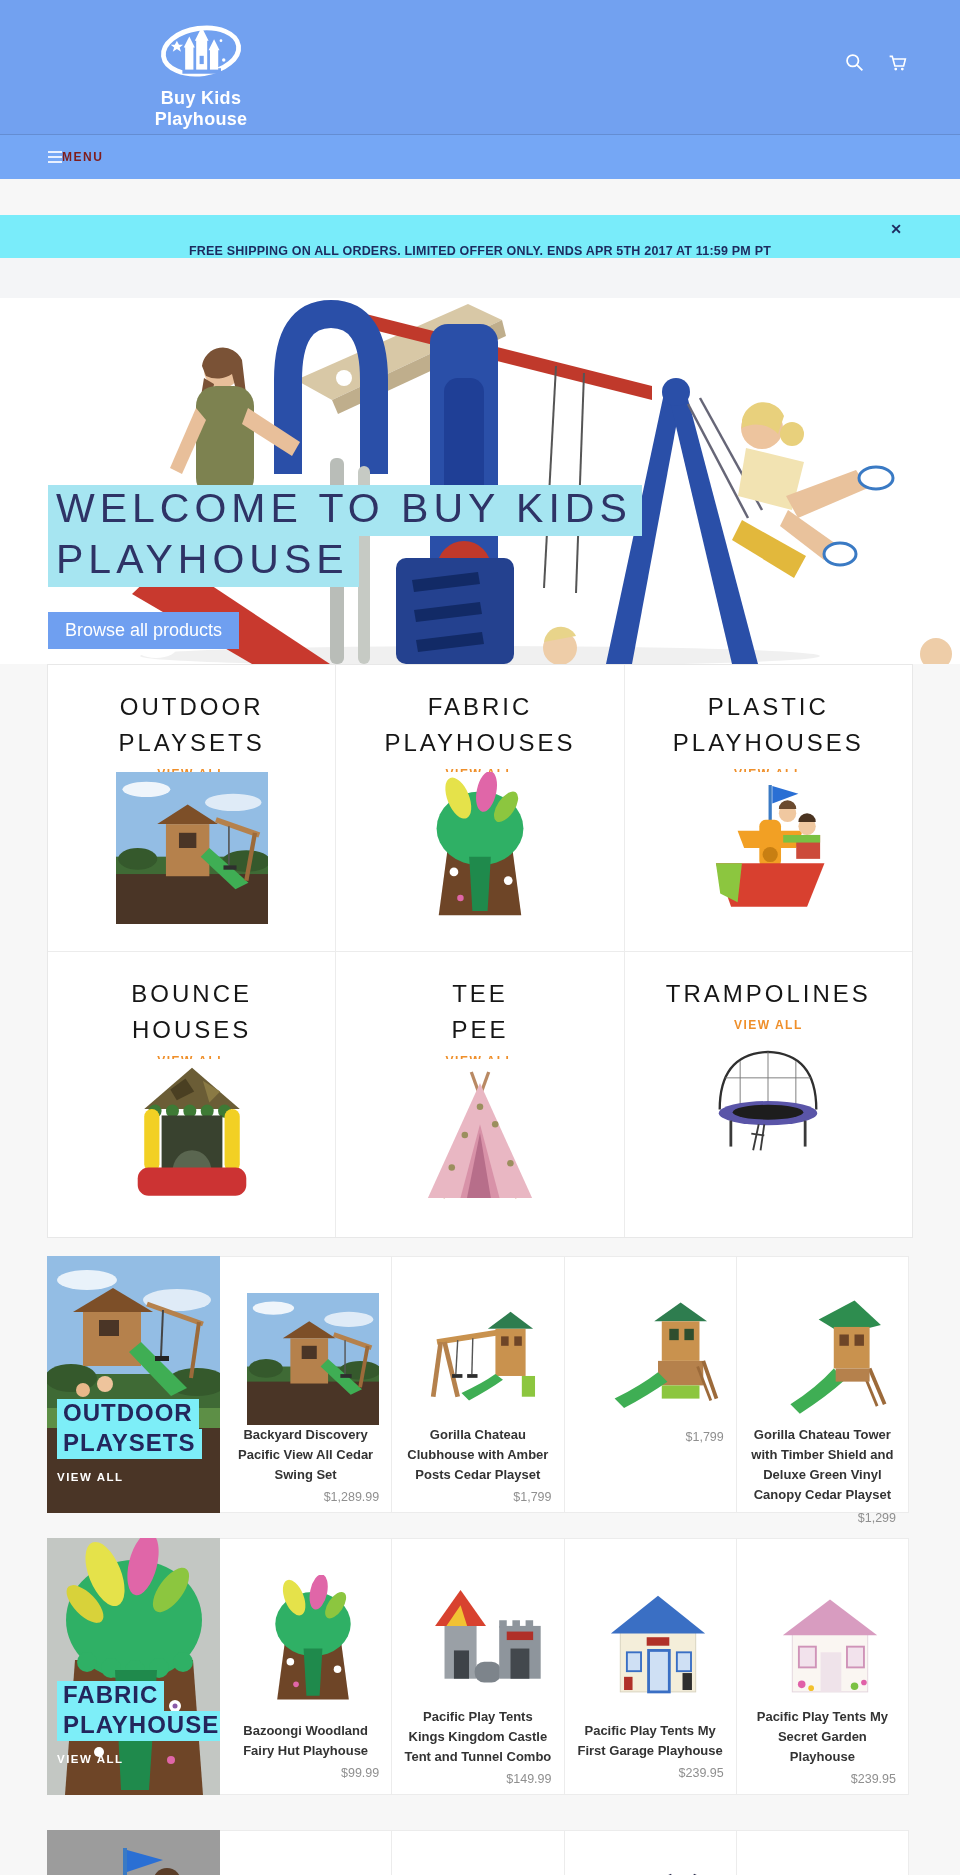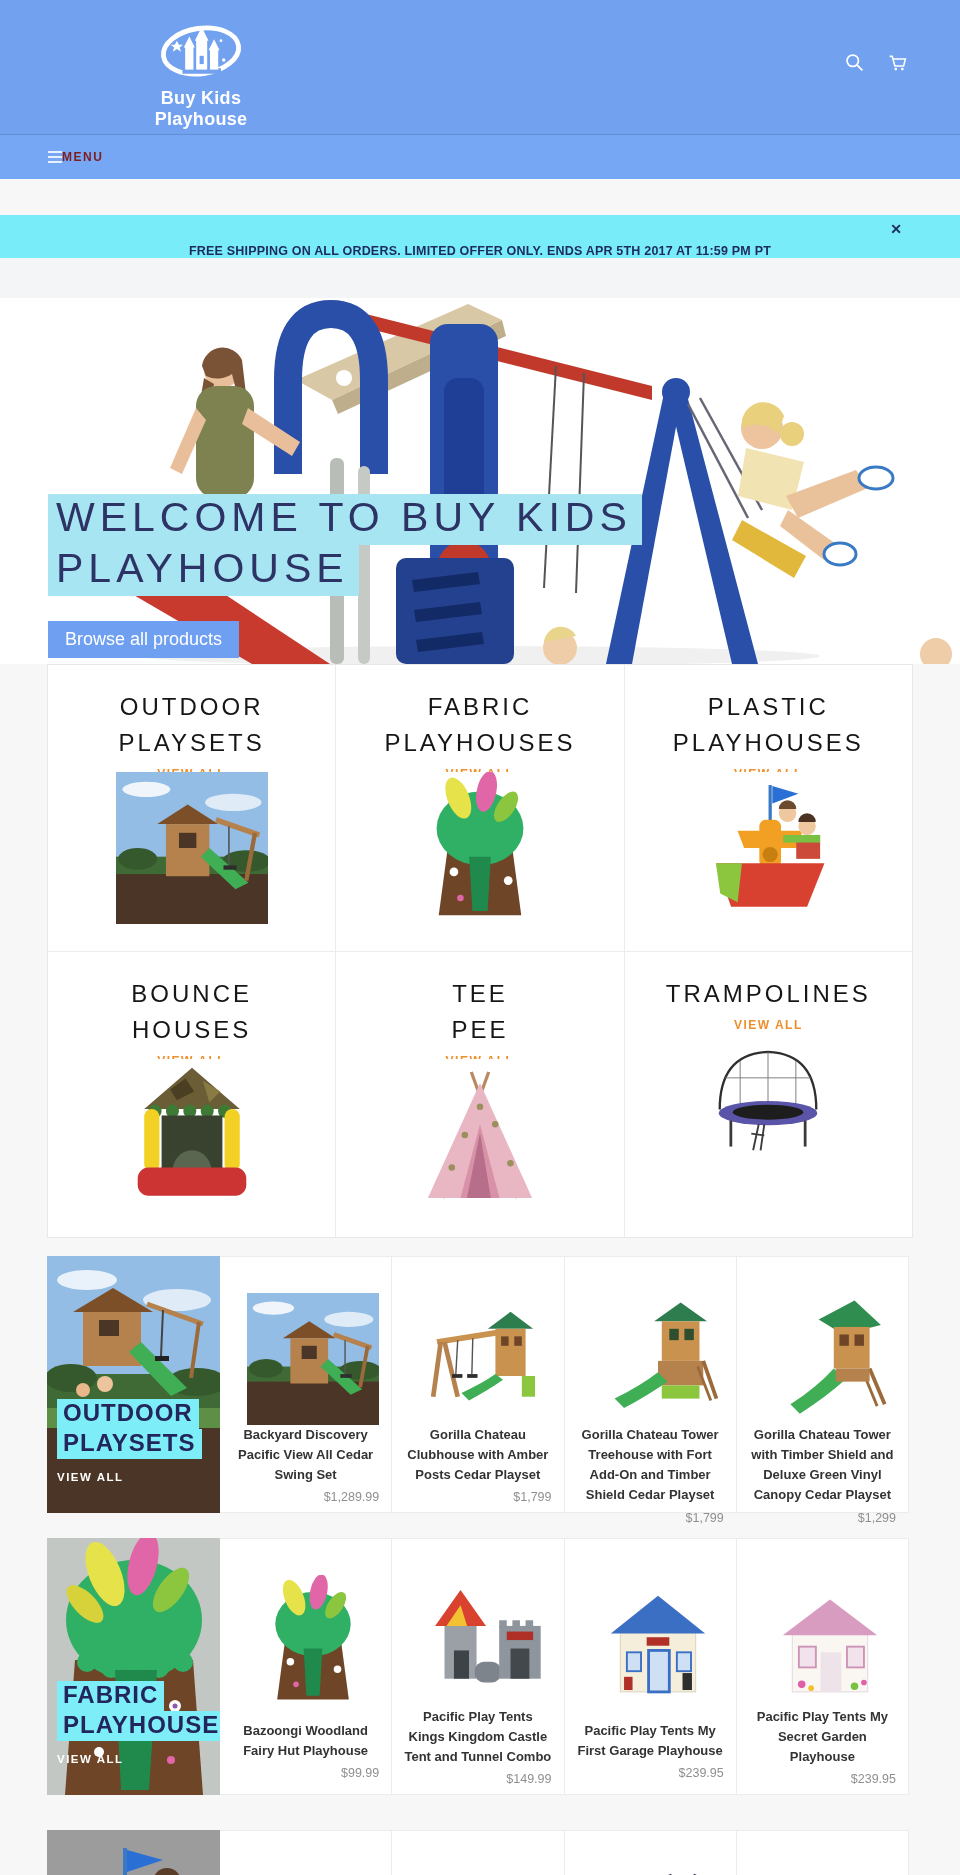--- a/index.html
+++ b/index.html
@@ -22,21 +22,21 @@
 
   .announce { height:43px; background:#79ecfa; position:relative;
               display:flex; align-items:flex-end; justify-content:center;margin-top:36px; }
   .announce-text { color:#1d2a5e; font-size:12.5px; font-weight:bold; letter-spacing:.2px; }
   .announce-close { position:absolute; right:58px; top:7px; color:#1d2a5e; font-size:14px;
                     font-weight:bold; cursor:pointer; line-height:1; }
 
   
   .hero { position:relative; height:406px; background:#fff; overflow:hidden; }
   .hero-img { position:absolute; inset:0; width:960px; height:406px; }
-  .hero-overlay { position:absolute; left:48px; top:236px; width:700px; }
+  .hero-overlay { position:absolute; left:48px; top:227px; width:700px; }
   .hero-line { display:table; background:#a6e5f1; color:#2e3366; font-size:41px;
                letter-spacing:5px; padding:3px 10px 7px 8px; line-height:1.0; }
   .hero-cta { display:inline-block; margin-top:7px; background:#6f9ff0; color:#fff;
               font-size:18px; padding:8px 17px; cursor:pointer; }
 
   
   .container { width:866px; margin:0 auto; }
 
   
   .cat-section { background:#fff; border:1px solid #e8e8e8; }
@@ -554,21 +554,20 @@
     <svg class="pimg" viewBox="0 0 140 140">
         <use href="#s-gorilla1"></use>
       </svg>
     <div class="ptitle">Gorilla Chateau Clubhouse with Amber Posts Cedar Playset</div>
     <div class="pprice">$1,799</div>
   </div>
   <div class="pcard">
     <svg class="pimg" viewBox="0 0 140 140">
         <use href="#s-gorilla2"></use>
       </svg>
-    <div class="ptitle">Gorilla Chateau Tower Treehouse with Fort Add-On and Timber Shield Cedar Playset</div>
     <div class="pprice">$1,799</div>
   </div>
   <div class="pcard">
     <svg class="pimg" viewBox="0 0 140 140">
         <use href="#s-gorilla3"></use>
       </svg>
     <div class="ptitle">Gorilla Chateau Tower with Timber Shield and Deluxe Green Vinyl Canopy Cedar Playset</div>
     <div class="pprice">$1,299</div>
   </div>
 </section>

